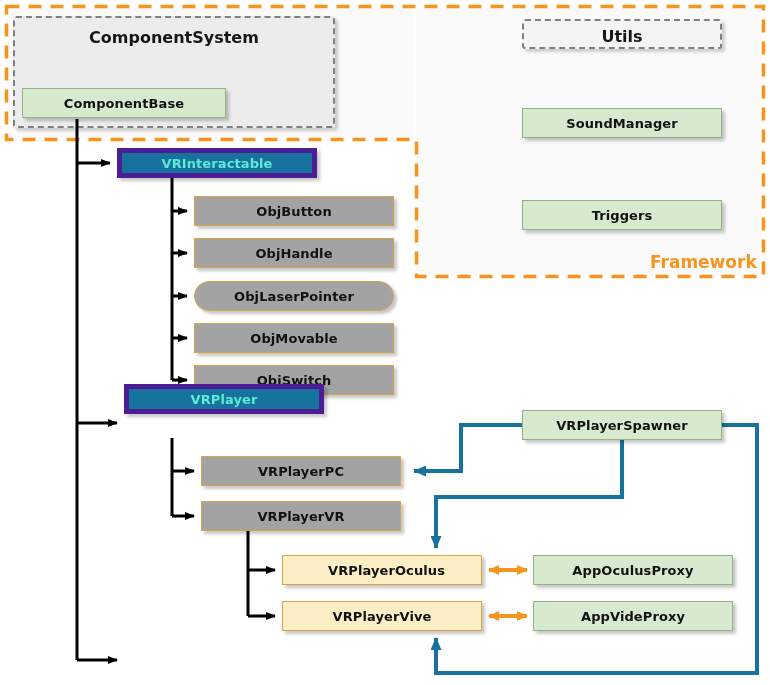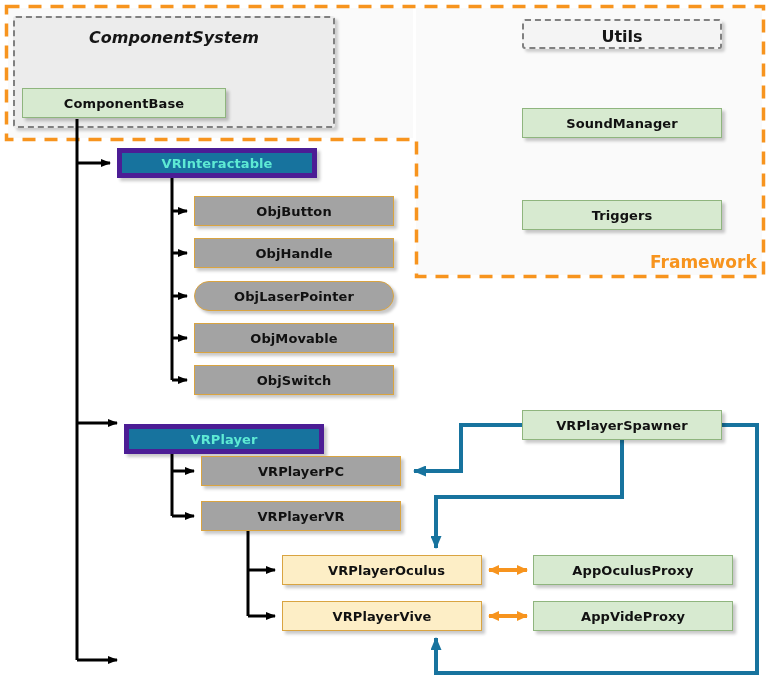--- a/index.html
+++ b/index.html
@@ -118,21 +118,21 @@
   <div class="region-framework-patch"></div>
   <div class="region-framework-patch2"></div>
 
   <svg class="svg-layer" width="770" height="685">
 
     <path d="M 6.5 6.5 L 763.5 6.5 L 763.5 276.5 L 416.5 276.5 L 416.5 139.5 L 6.5 139.5 Z" fill="none" stroke="#f7941e" stroke-width="3.5" stroke-dasharray="13,9"></path>
   </svg>
 
   <div class="framework-label" style="left:650px; top:252px; right:auto; bottom:auto;">Framework</div>
 
-  <div class="subsystem" style="left:13px; top:16px; width:322px; height:112px;font-style:italic;">
+  <div class="subsystem" style="left:13px; top:16px; width:322px; height:112px;">
     <div class="subsystem-title">ComponentSystem</div>
   </div>
 
   <div class="subsystem subsystem-utils" style="left:522px; top:19px; width:200px; height:30px;">
     <div class="subsystem-title">Utils</div>
   </div>
 
   <svg class="svg-layer" width="770" height="685">
     <defs>
       <marker id="ar-black" markerWidth="10" markerHeight="8" refX="9" refY="4" orient="auto" markerUnits="userSpaceOnUse">
@@ -212,21 +212,21 @@
   </div>
 
   <div class="node orange" style="left:194px; top:323px; width:200px; height:30px;">
     <span>ObjMovable</span>
   </div>
 
   <div class="node orange" style="left:194px; top:365px; width:200px; height:30px;">
     <span>ObjSwitch</span>
   </div>
 
-  <div class="node blue" style="left:124px; top:424px; width:200px; height:30px;">
+  <div class="node blue" style="left:124px; top:384px; width:200px; height:30px;">
     <span>VRPlayer</span>
   </div>
 
   <div class="node orange" style="left:201px; top:456px; width:200px; height:30px;">
     <span>VRPlayerPC</span>
   </div>
 
   <div class="node orange" style="left:201px; top:501px; width:200px; height:30px;">
     <span>VRPlayerVR</span>
   </div>

